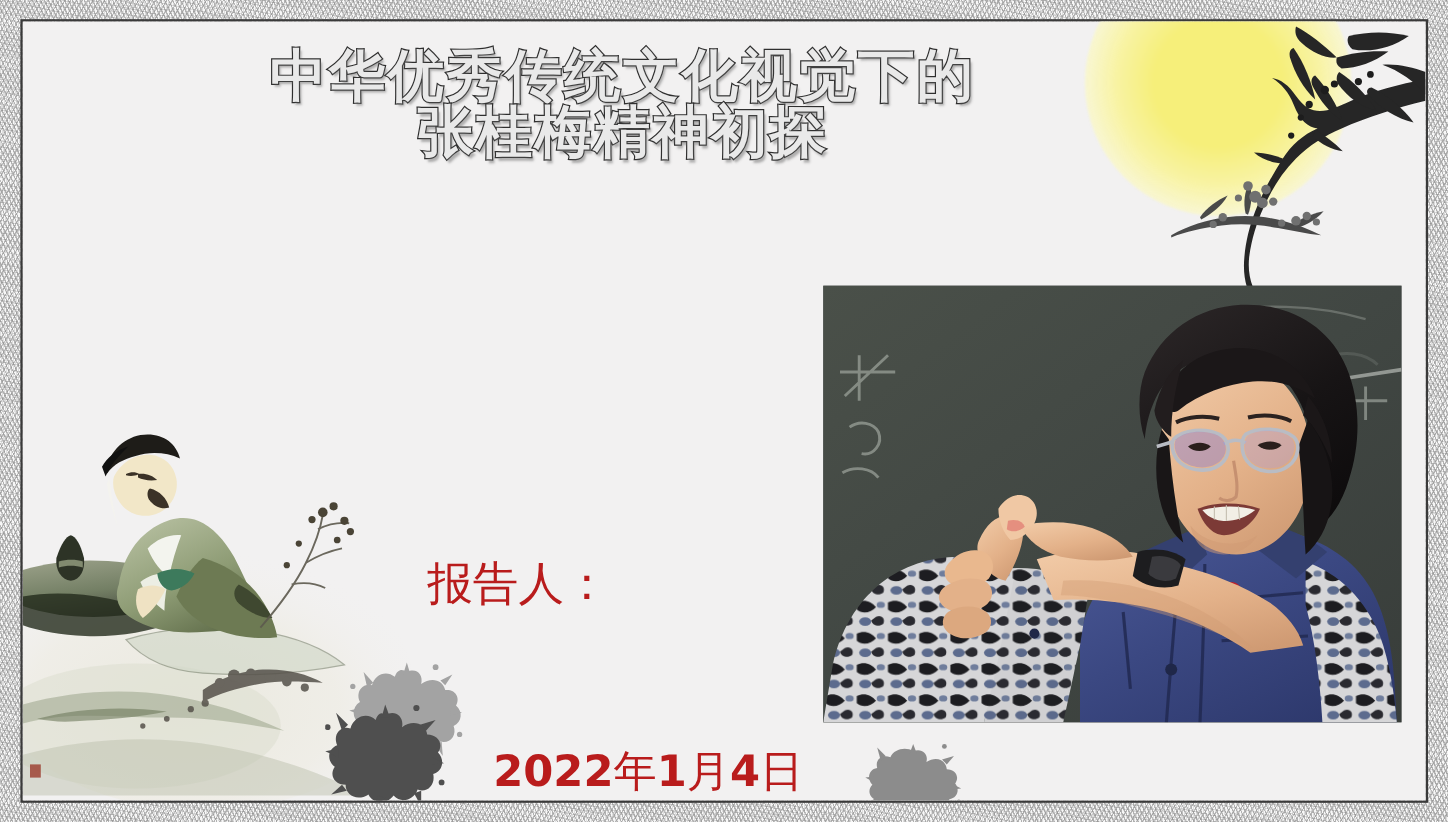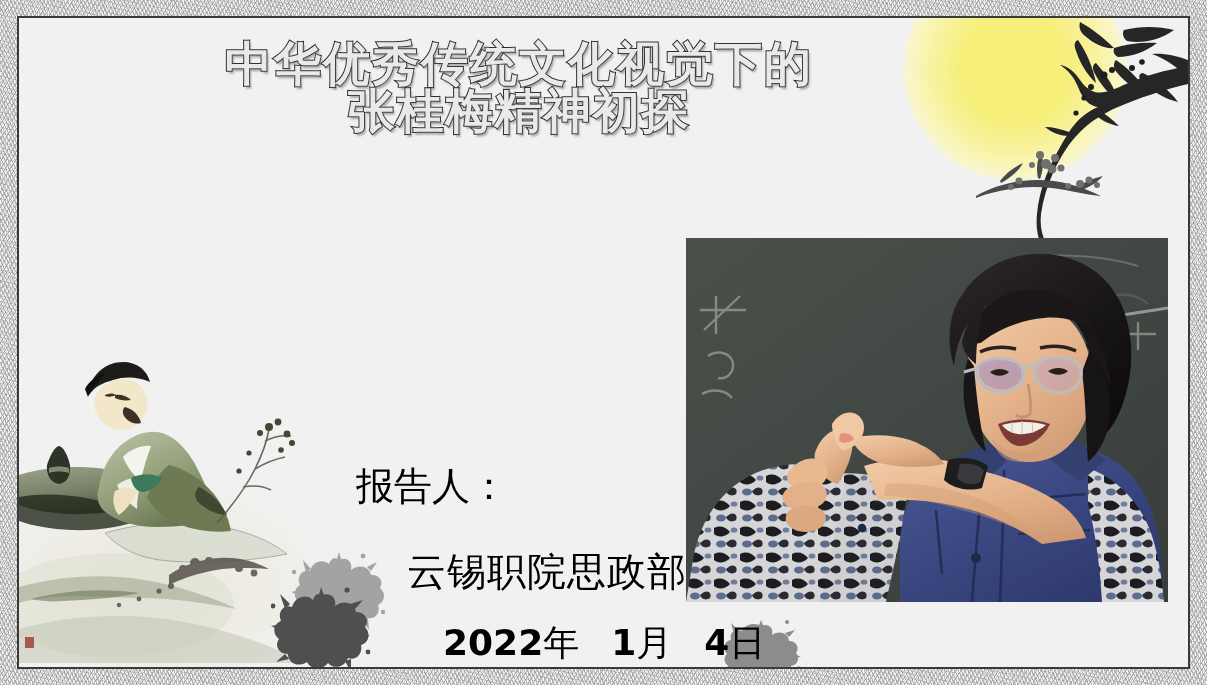--- a/index.html
+++ b/index.html
@@ -66,28 +66,28 @@
     -webkit-text-stroke:2px #2f2f2f;
     paint-order:stroke fill;
     text-shadow:2px 3px 2px rgba(90,90,90,.45);
   }
   .title-line.two{}
 
   
   .txt{
     position:absolute;
     font-family:"DejaVu Serif","Liberation Serif",serif;
-    color:#000000;
+    color:#b91c1c;
     white-space:nowrap;
   }
   .t-reporter{left:337px;top:443px;font-size:38px;}
   .t-dept{left:388px;top:527px;font-size:39px;letter-spacing:1px;}
   .t-date{left:392px;top:601px;font-size:36px;font-weight:bold;letter-spacing:0px;}
   .t-date .cjk{font-family:"DejaVu Serif","Liberation Serif",serif;font-weight:normal;}
-  .t-date .num{font-family:"DejaVu Sans","Liberation Sans",sans-serif;font-weight:bold;margin-left:32px;}
+  .t-date .num{font-family:"DejaVu Sans","Liberation Sans",sans-serif;font-weight:bold;}
 </style>
 </head>
 <body>
 
 <div id="slide">
 
   <div class="frame-tex"></div>
   <div class="frame-inner-line"></div>
 
   <div class="canvas">
@@ -474,17 +474,16 @@
                  C334 292 306 280 276 272 C248 264 222 258 198 258Z" fill="#cf9a73" opacity=".4"></path>
       </svg>
     </div>
 
     <div class="title-block">
       <div class="title-line">中华优秀传统文化视觉下的</div>
       <div class="title-line two">张桂梅精神初探</div>
     </div>
 
     <div class="txt t-reporter">报告人：</div>
-    <div class="txt t-dept">云锡职院思政部</div>
     <div class="txt t-date"><span class="num">2022</span><span class="cjk">年</span><span class="num">1</span><span class="cjk">月</span><span class="num">4</span><span class="cjk">日</span></div>
 
   </div>
 </div>
 
 </body></html>

